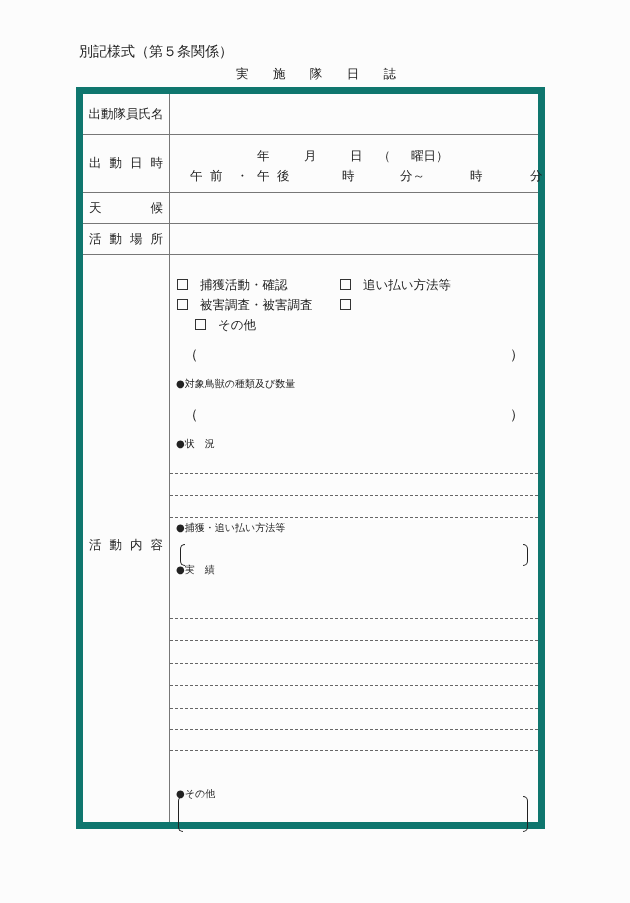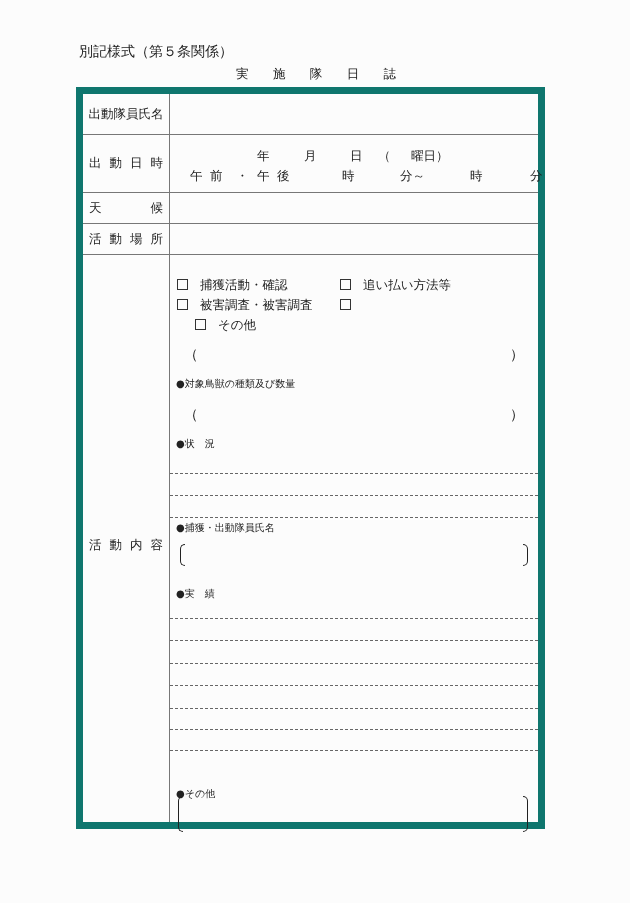--- a/index.html
+++ b/index.html
@@ -151,26 +151,26 @@
     <div class="bullet-head" style="top:122px">●対象鳥獣の種類及び数量</div>
     <span class="paren" style="left:14px;top:151px">（</span>
     <div class="abs" style="left:30px;right:30px;top:150px;height:20px"></div>
     <span class="paren" style="right:14px;top:151px">）</span>
 
     <div class="bullet-head" style="top:182px">●状　況</div>
     <div class="dash" style="top:218px"></div>
     <div class="dash" style="top:240px"></div>
     <div class="dash" style="top:262px"></div>
 
-    <div class="bullet-head" style="top:266px">●捕獲・出動隊員氏名</div>
+    <div class="bullet-head" style="top:266px">●捕獲・追い払い方法等</div>
     <div class="bracket-l" style="left:10px;top:289px;height:22px"></div>
     <div class="abs" style="left:20px;right:20px;top:289px;height:22px"></div>
     <div class="bracket-r" style="right:10px;top:289px;height:22px"></div>
 
-    <div class="bullet-head" style="top:332px">●実　績</div>
+    <div class="bullet-head" style="top:308px">●実　績</div>
     <div class="dash" style="top:363px"></div>
     <div class="dash" style="top:385px"></div>
     <div class="dash" style="top:408px"></div>
     <div class="dash" style="top:430px"></div>
     <div class="dash" style="top:453px"></div>
     <div class="dash" style="top:474px"></div>
     <div class="dash" style="top:495px"></div>
 
     <div class="bullet-head" style="top:532px">●その他</div>
     <div class="bracket-l" style="left:8px;top:541px;height:36px"></div>

